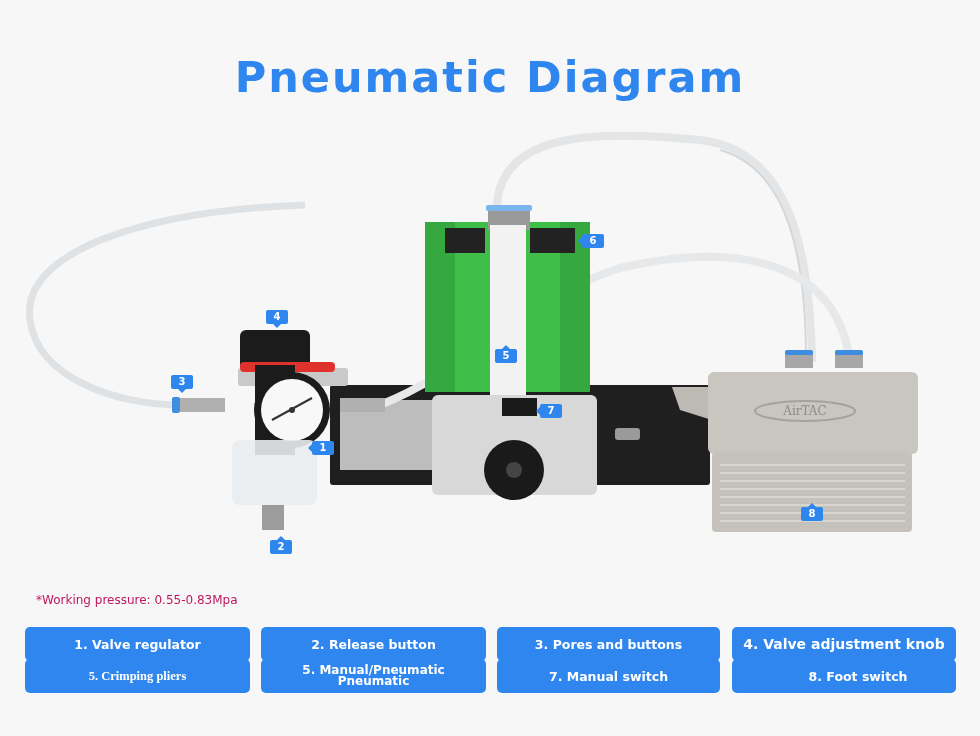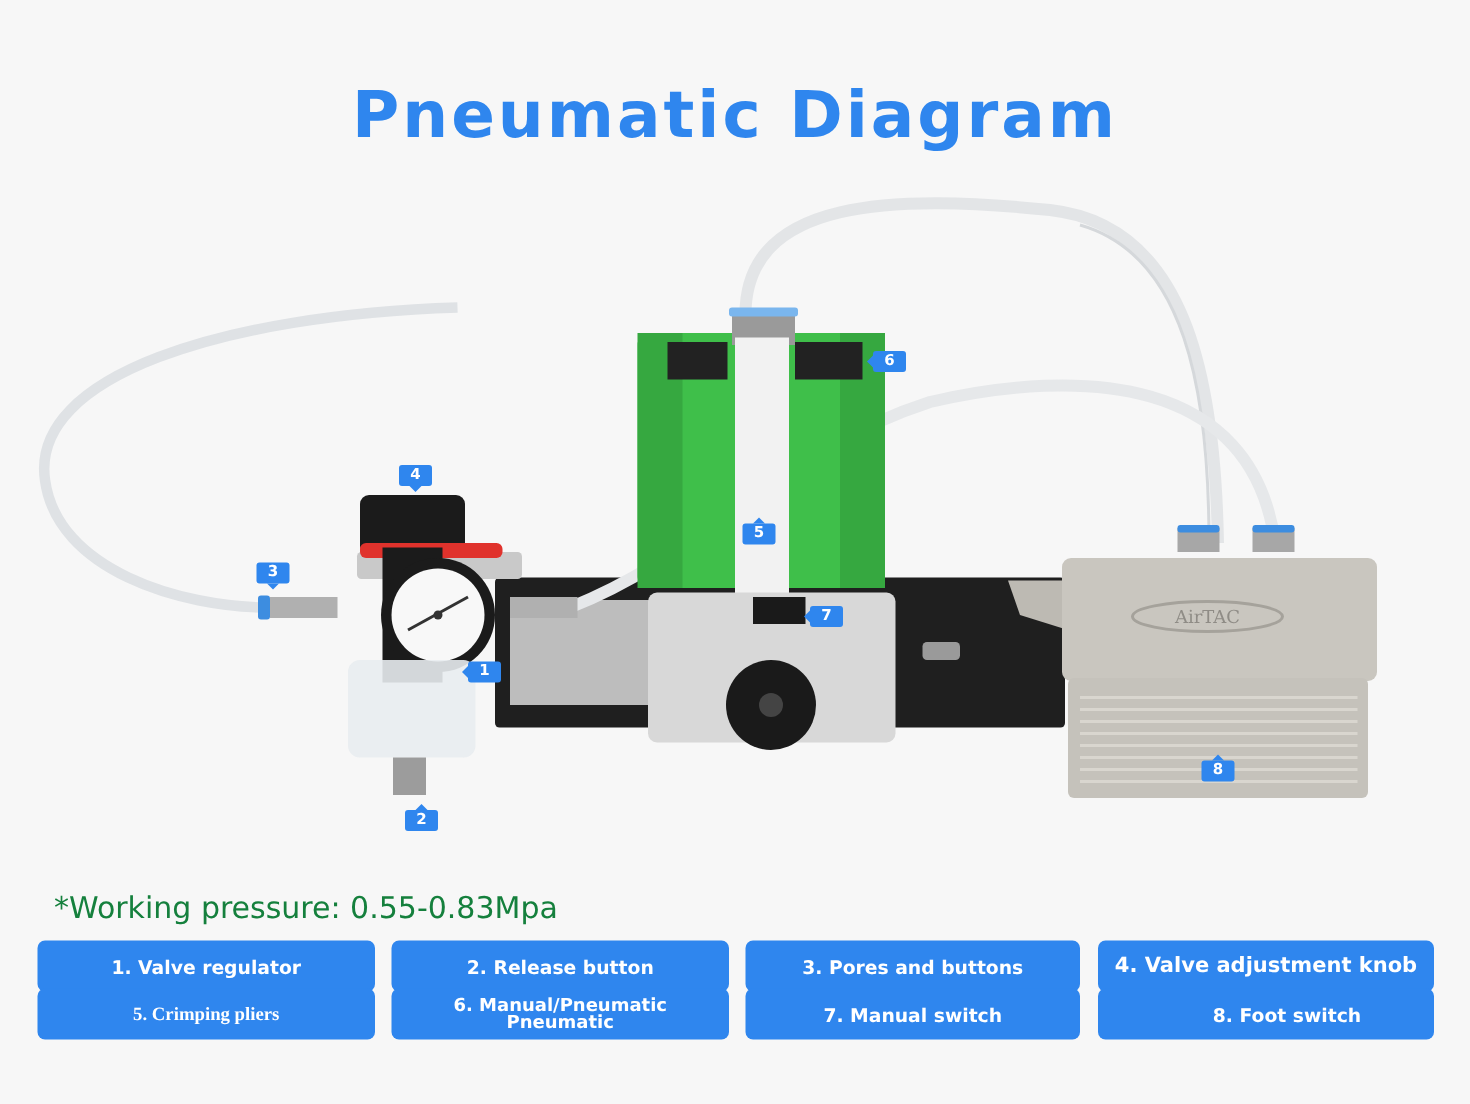--- a/index.html
+++ b/index.html
@@ -3,21 +3,21 @@
 <meta charset="utf-8">
 <style>
   html,body{margin:0;padding:0;}
   body{width:980px;height:736px;background:#f7f7f7;position:relative;overflow:hidden;font-family:"Liberation Sans",sans-serif;}
   .title{position:absolute;left:0;top:52px;width:980px;text-align:center;font-family:"DejaVu Sans",sans-serif;font-weight:bold;font-size:43px;color:#2f86ee;letter-spacing:2px;}
   .stage{position:absolute;left:0;top:0;width:980px;height:600px;}
   .tag{position:absolute;background:#2f86ee;color:#fff;font-family:"DejaVu Sans",sans-serif;font-weight:bold;font-size:10px;width:22px;height:14px;line-height:14px;text-align:center;border-radius:2px;}
   .tag.down::after{content:"";position:absolute;left:7px;bottom:-4px;border-left:4px solid transparent;border-right:4px solid transparent;border-top:4px solid #2f86ee;}
   .tag.up::after{content:"";position:absolute;left:7px;top:-4px;border-left:4px solid transparent;border-right:4px solid transparent;border-bottom:4px solid #2f86ee;}
   .tag.left::after{content:"";position:absolute;left:-4px;top:3px;border-top:4px solid transparent;border-bottom:4px solid transparent;border-right:4px solid #2f86ee;}
-  .note{position:absolute;left:36px;top:593px;font-size:20px;color:#15803d;font-family:"DejaVu Sans",sans-serif;}
+  .note{position:absolute;left:36px;top:593px;font-size:12px;color:#be185d;font-family:"DejaVu Sans",sans-serif;}
   .btn{position:absolute;height:34px;background:#2f86ee;border-radius:5px;color:#fff;font-family:"DejaVu Sans",sans-serif;font-weight:bold;font-size:12.5px;text-align:left;display:flex;align-items:center;justify-content:center;line-height:11px;box-sizing:border-box;padding:0 4px;}
   .btn.two{font-size:12px;}
 </style>
 </head>
 <body>
 
 <div class="title">Pneumatic Diagram</div>
 
 <div class="stage">
   <svg width="980" height="600" viewBox="0 0 980 600">
@@ -94,17 +94,17 @@
 </div>
 
 <div class="note">*Working pressure: 0.55-0.83Mpa</div>
 
 <div class="btn" style="left:25px;top:627px;width:225px;">1. Valve regulator</div>
 <div class="btn" style="left:261px;top:627px;width:225px;">2. Release button</div>
 <div class="btn" style="left:497px;top:627px;width:223px;">3. Pores and buttons</div>
 <div class="btn" style="left:732px;top:627px;width:224px;font-size:14px;">4. Valve adjustment knob</div>
 <div class="btn" style="left:25px;top:659px;width:225px;font-family:Liberation Serif, serif;">5. Crimping pliers</div>
 <div class="btn two" style="left:261px;top:659px;width:225px;flex-direction:column;">
-  <span>6. Manual/Pneumatic</span>
+  <span>5. Manual/Pneumatic</span>
   <span>Pneumatic</span>
 </div>
 <div class="btn" style="left:497px;top:659px;width:223px;">7. Manual switch</div>
 <div class="btn" style="left:732px;top:659px;width:224px;padding-left:32px;">8. Foot switch</div>
 
 </body></html>

